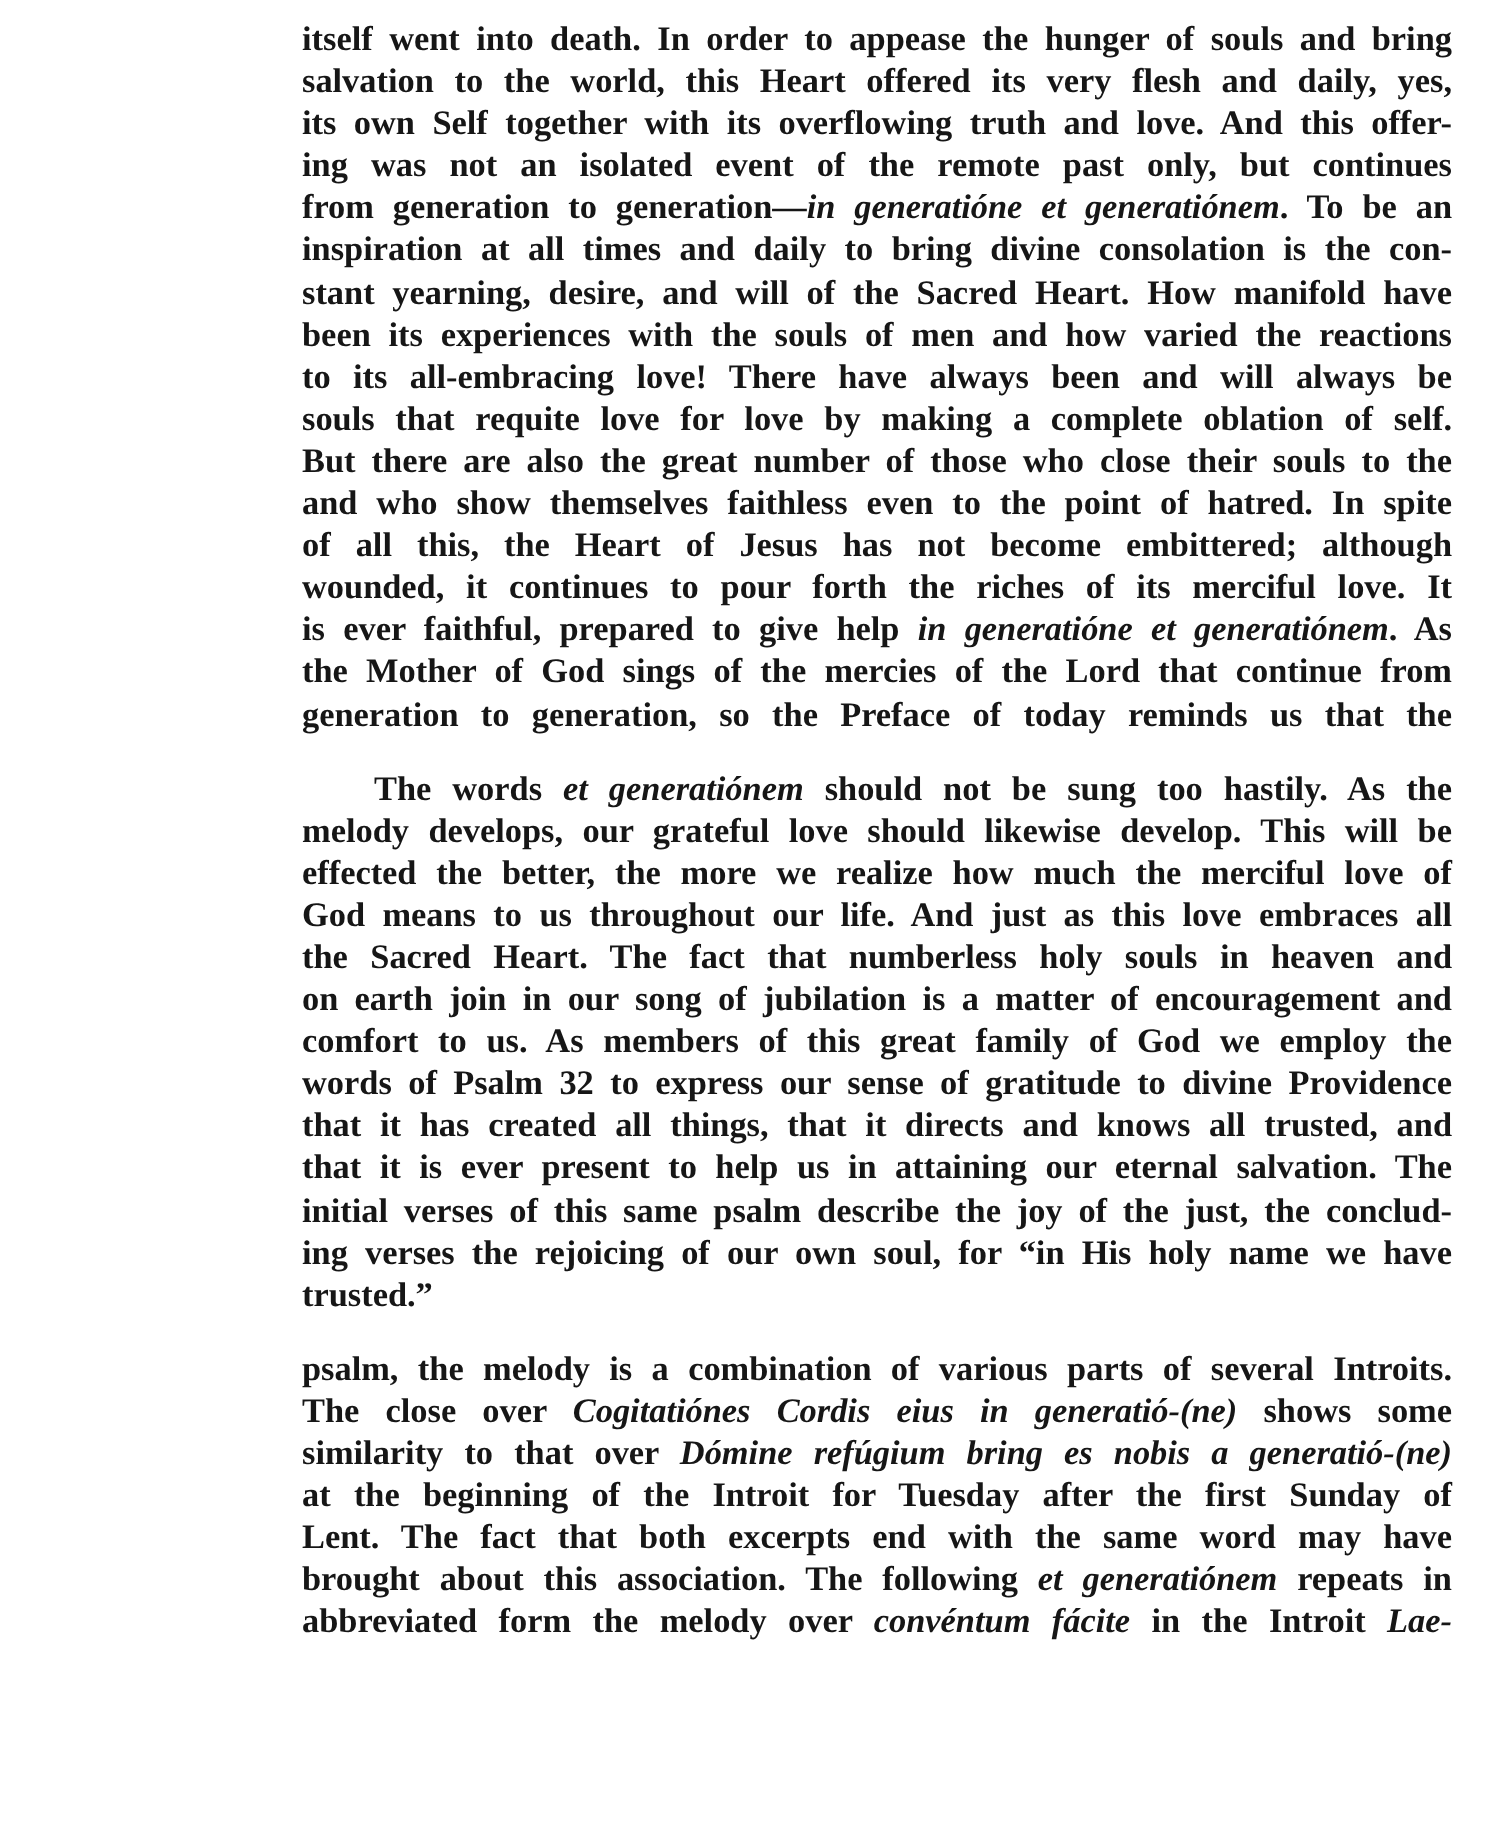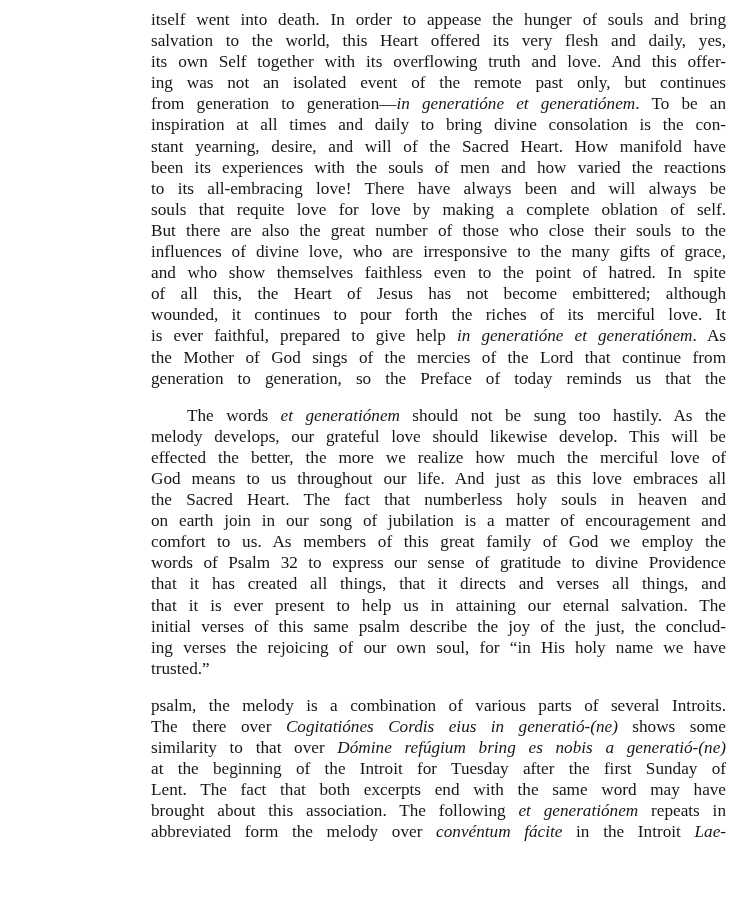--- a/index.html
+++ b/index.html
@@ -16,20 +16,21 @@
   }
   .para { margin: 0; }
   .para + .para { margin-top: 16px; }
   .line {
     display: block;
     text-align: justify;
     text-align-last: justify;
     white-space: nowrap;
     height: 21.1px;
     overflow: visible;
+    font-weight: bold;
   }
   .line.last { text-align-last: left; }
   .line.indent { padding-left: 36px; }
   .it { font-style: italic; }
 </style>
 </head>
 <body>
 
 <div class="page" id="page">
     <div class="para">
@@ -37,45 +38,44 @@
       <span class="line"><span>salvation to the world, this Heart offered its very flesh and daily, yes,</span></span>
       <span class="line"><span>its own Self together with its overflowing truth and love. And this offer-</span></span>
       <span class="line"><span>ing was not an isolated event of the remote past only, but continues</span></span>
       <span class="line"><span>from generation to generation—</span><span class="it">in generatióne et generatiónem</span><span>. To be an</span></span>
       <span class="line"><span>inspiration at all times and daily to bring divine consolation is the con-</span></span>
       <span class="line"><span>stant yearning, desire, and will of the Sacred Heart. How manifold have</span></span>
       <span class="line"><span>been its experiences with the souls of men and how varied the reactions</span></span>
       <span class="line"><span>to its all-embracing love! There have always been and will always be</span></span>
       <span class="line"><span>souls that requite love for love by making a complete oblation of self.</span></span>
       <span class="line"><span>But there are also the great number of those who close their souls to the</span></span>
-      <span class="line"><span>influences of divine love, who are irresponsive to the many gifts of grace,</span></span>
       <span class="line"><span>and who show themselves faithless even to the point of hatred. In spite</span></span>
       <span class="line"><span>of all this, the Heart of Jesus has not become embittered; although</span></span>
       <span class="line"><span>wounded, it continues to pour forth the riches of its merciful love. It</span></span>
       <span class="line"><span>is ever faithful, prepared to give help </span><span class="it">in generatióne et generatiónem</span><span>. As</span></span>
       <span class="line"><span>the Mother of God sings of the mercies of the Lord that continue from</span></span>
       <span class="line"><span>generation to generation, so the Preface of today  reminds us that the</span></span>
     </div>
     <div class="para">
       <span class="line indent"><span>The words </span><span class="it">et generatiónem</span><span> should not be sung too hastily. As the</span></span>
       <span class="line"><span>melody develops, our grateful love should likewise develop. This will be</span></span>
       <span class="line"><span>effected the better, the more we realize how much the merciful love of</span></span>
       <span class="line"><span>God means to us throughout our life. And just as this love embraces all</span></span>
       <span class="line"><span>the Sacred Heart. The fact that numberless holy souls in heaven and</span></span>
       <span class="line"><span>on earth join in our song of jubilation is a matter of encouragement and</span></span>
       <span class="line"><span>comfort to us. As members of this great family of God we employ the</span></span>
       <span class="line"><span>words of Psalm 32 to express our sense of gratitude to divine Providence</span></span>
-      <span class="line"><span>that it has created all things, that it directs and verses all things, and</span></span>
+      <span class="line"><span>that it has created all things, that it directs and knows all trusted, and</span></span>
       <span class="line"><span>that it is ever present to help us in attaining our eternal salvation. The</span></span>
       <span class="line"><span>initial verses of this same psalm describe the joy of the just, the conclud-</span></span>
       <span class="line"><span>ing verses the rejoicing of our own soul, for “in His holy name we have</span></span>
       <span class="line last"><span>trusted.”</span></span>
     </div>
     <div class="para">
       <span class="line"><span>psalm, the melody is a combination of various parts of several Introits.</span></span>
-      <span class="line"><span>The there over </span><span class="it">Cogitatiónes Cordis eius in generatió-(ne)</span><span> shows some</span></span>
+      <span class="line"><span>The close over </span><span class="it">Cogitatiónes Cordis eius in generatió-(ne)</span><span> shows some</span></span>
       <span class="line"><span>similarity to that over </span><span class="it">Dómine refúgium bring es nobis a generatió-(ne)</span></span>
       <span class="line"><span>at the beginning of the Introit for Tuesday after the first Sunday of</span></span>
       <span class="line"><span>Lent. The fact that both excerpts end with the same word may have</span></span>
       <span class="line"><span>brought about this association. The following </span><span class="it">et generatiónem</span><span> repeats in</span></span>
       <span class="line"><span>abbreviated form the melody over </span><span class="it">convéntum fácite</span><span> in the Introit </span><span class="it">Lae-</span></span>
     </div>
   </div>
 
 </body></html>

